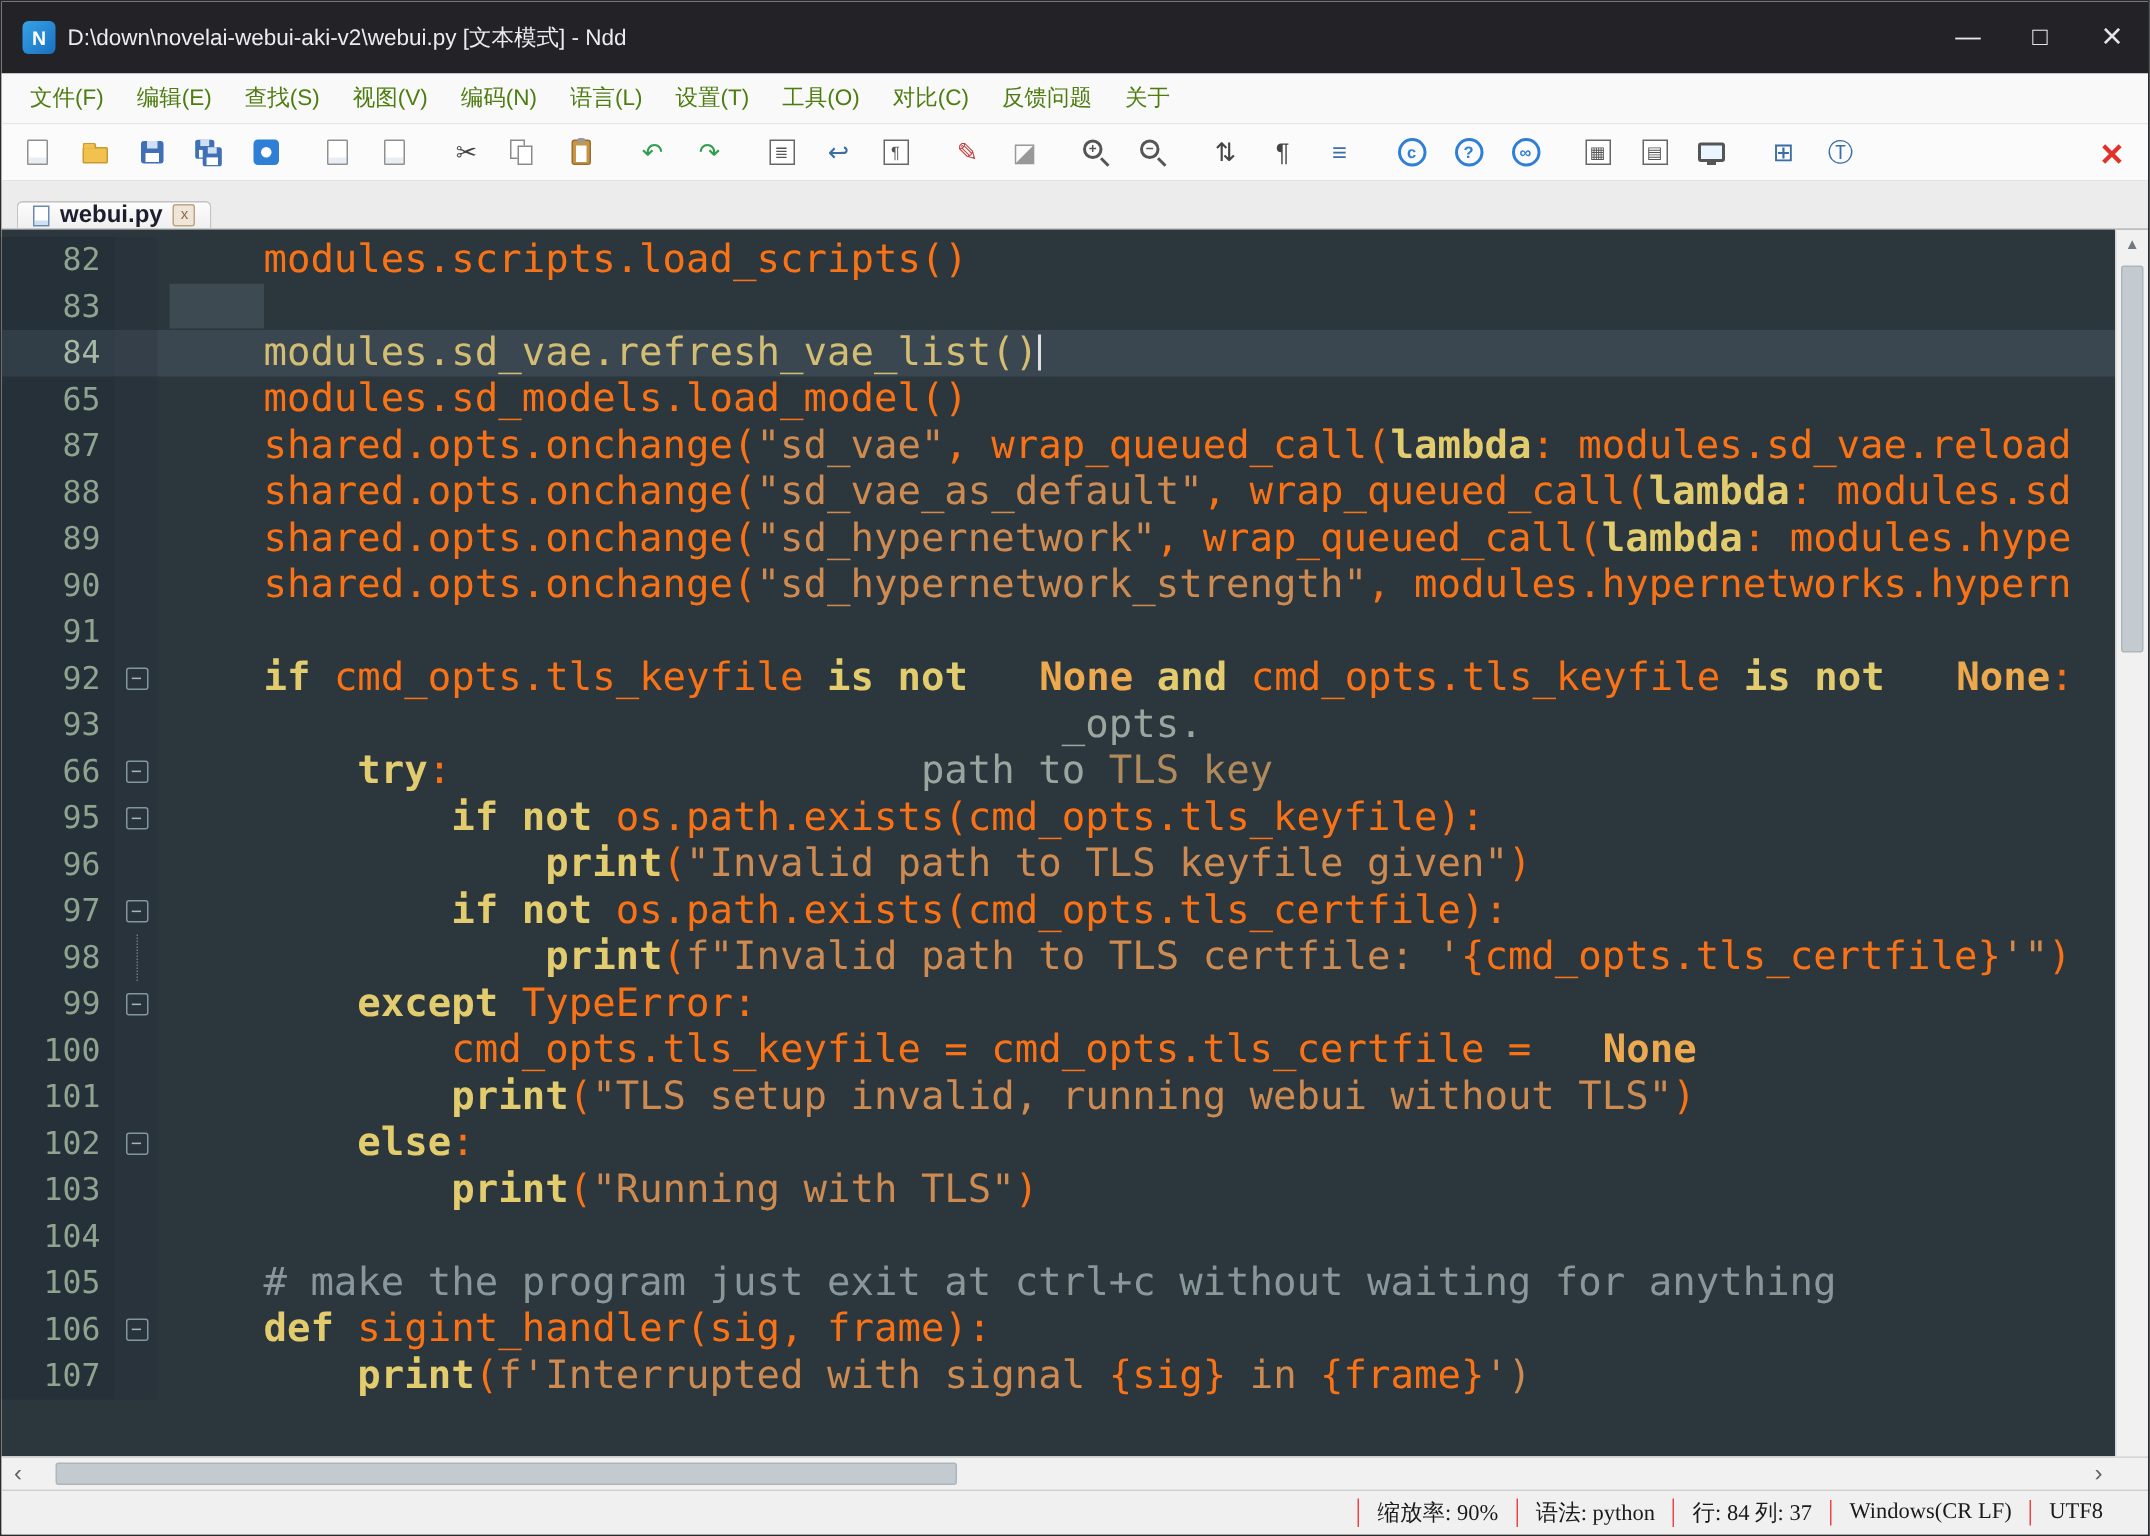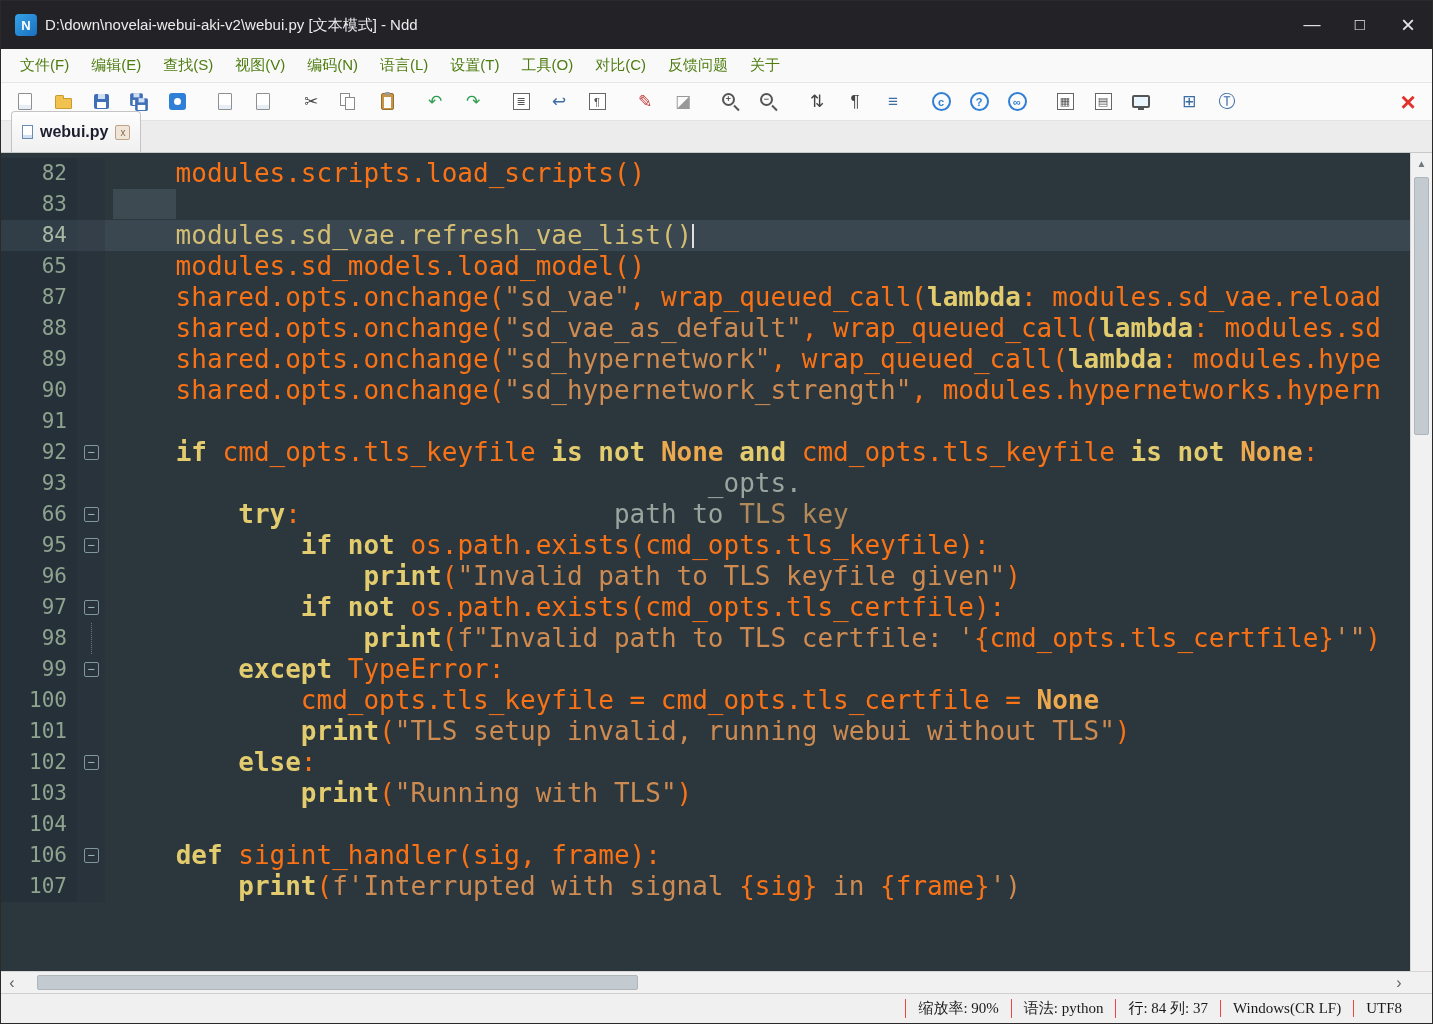--- a/index.html
+++ b/index.html
@@ -44,40 +44,40 @@
   .ic-circle { width:19px; height:19px; border:2px solid #2f7fd6; border-radius:50%; color:#2f7fd6; font-size:11px; font-weight:bold; display:flex; align-items:center; justify-content:center; }
   .ic-grid { width:17px; height:17px; border:1px solid #666; background:#fff; color:#555; font-size:11px; display:flex; align-items:center; justify-content:center; }
   .ic-zoom { position:relative; width:20px; height:20px; }
   .ic-zoom .lens { position:absolute; left:1px; top:1px; width:13px; height:13px; border:2px solid #555; border-radius:50%; display:flex; align-items:center; justify-content:center; font-size:9px; font-weight:bold; color:#555; }
   .ic-zoom::after { content:""; position:absolute; width:7px; height:2px; background:#555; transform:rotate(45deg); right:1px; bottom:3px; }
   .ic-monitor { width:18px; height:13px; border:2px solid #555; border-radius:2px; background:#eaf6ff; position:relative; }
   .ic-monitor::after { content:""; position:absolute; left:4px; bottom:-4px; width:6px; height:2px; background:#555; }
 
   
   .tabbar { height:32px; background:#ececec; display:flex; align-items:flex-end; padding-left:10px; border-bottom:1px solid #c8c8c8; flex:0 0 auto; }
-  .tab { height:41px; display:flex; align-items:center; gap:7px; padding:0 10px; background:linear-gradient(#fdfdfd,#f0f0f0); border:1px solid #c4c4c4; border-bottom:none; border-radius:4px 4px 0 0; }
+  .tab { height:18px; display:flex; align-items:center; gap:7px; padding:0 10px; background:linear-gradient(#fdfdfd,#f0f0f0); border:1px solid #c4c4c4; border-bottom:none; border-radius:4px 4px 0 0; }
   .tab-icon { width:11px; height:14px; background:#fff; border:1px solid #6a8ab0; box-shadow:inset 0 -3px 0 #cfe0f5; }
   .tab-label { font-size:16px; font-weight:bold; color:#1d1d30; white-space:nowrap; }
   .tab-close { width:15px; height:15px; background:#efe5d8; border:1px solid #bca586; color:#8a6a50; font-size:10px; display:flex; align-items:center; justify-content:center; border-radius:2px; }
 
   
   .editor-row { flex:1 1 auto; display:flex; min-height:0; background:#2b363d; }
   .code-area { flex:1; overflow:hidden; padding-top:5px; font-family:"DejaVu Sans Mono",monospace; }
   .line { display:flex; height:31px; }
   .line.cur { background:#3a4750; }
   .lnum { width:76px; flex:0 0 auto; text-align:right; padding-right:10px; color:#8fa38f; font-size:21px; line-height:31px; background:#253039; }
   .line.cur .lnum { background:#313e47; color:#a5baa5; }
   .lfold { width:28px; flex:0 0 auto; display:flex; align-items:center; justify-content:center; background:#28333b; }
   .line.cur .lfold { background:#343f49; }
   .fold-box { width:15px; height:15px; border:1px solid #8296a0; border-radius:2px; color:#a3b5bd; font-size:12px; line-height:12px; text-align:center; }
   .fold-line { width:1px; height:100%; border-left:1px dotted #6a7a82; }
   .lcode { flex:1; white-space:pre; overflow:hidden; font-size:26px; line-height:31px; padding-left:8px; }
   .tok-p { color:#f97316; }
   .tok-k { color:#e3cc6e; font-weight:bold; }
-  .tok-n { color:#eda94d; font-weight:bold; }
+  .tok-n { color:#eda94d; font-weight:bold;margin-left:32px; }
   .tok-s { color:#cd8b52; }
   .tok-c { color:#8a9799; }
   .tok-h { color:#d2bd72; }
   .tok-g { color:#9aa59f; }
   .tok-gs { color:#b08a5a; }
   .tok-sel { background:#3d4a52; }
   .caret { display:inline-block; width:2px; height:24px; background:#e0e0e0; vertical-align:-4px; }
 
   
   .vscroll { width:22px; flex:0 0 auto; background:#f1f1f1; border-left:1px solid #d6d6d6; position:relative; }
@@ -360,20 +360,25 @@
           <div class="lnum">103</div>
           <div class="lfold"></div>
           <div class="lcode"><span class="tok-p">            </span><span class="tok-k">print</span><span class="tok-p">(</span><span class="tok-s">"Running with TLS"</span><span class="tok-p">)</span></div>
         </div>
         <div class="line">
           <div class="lnum">104</div>
           <div class="lfold"></div>
           <div class="lcode"></div>
         </div>
         <div class="line">
+          <div class="lnum">105</div>
+          <div class="lfold"></div>
+          <div class="lcode"><span class="tok-c">    # make the program just exit at ctrl+c without waiting for anything</span></div>
+        </div>
+        <div class="line">
           <div class="lnum">106</div>
           <div class="lfold">
             <div class="fold-box">−</div>
           </div>
           <div class="lcode"><span class="tok-p">    </span><span class="tok-k">def</span><span class="tok-p"> sigint_handler(sig, frame):</span></div>
         </div>
         <div class="line">
           <div class="lnum">107</div>
           <div class="lfold"></div>
           <div class="lcode"><span class="tok-p">        </span><span class="tok-k">print</span><span class="tok-p">(</span><span class="tok-s">f'Interrupted with signal </span><span class="tok-p">{sig}</span><span class="tok-s"> in </span><span class="tok-p">{frame}</span><span class="tok-s">')</span></div>

